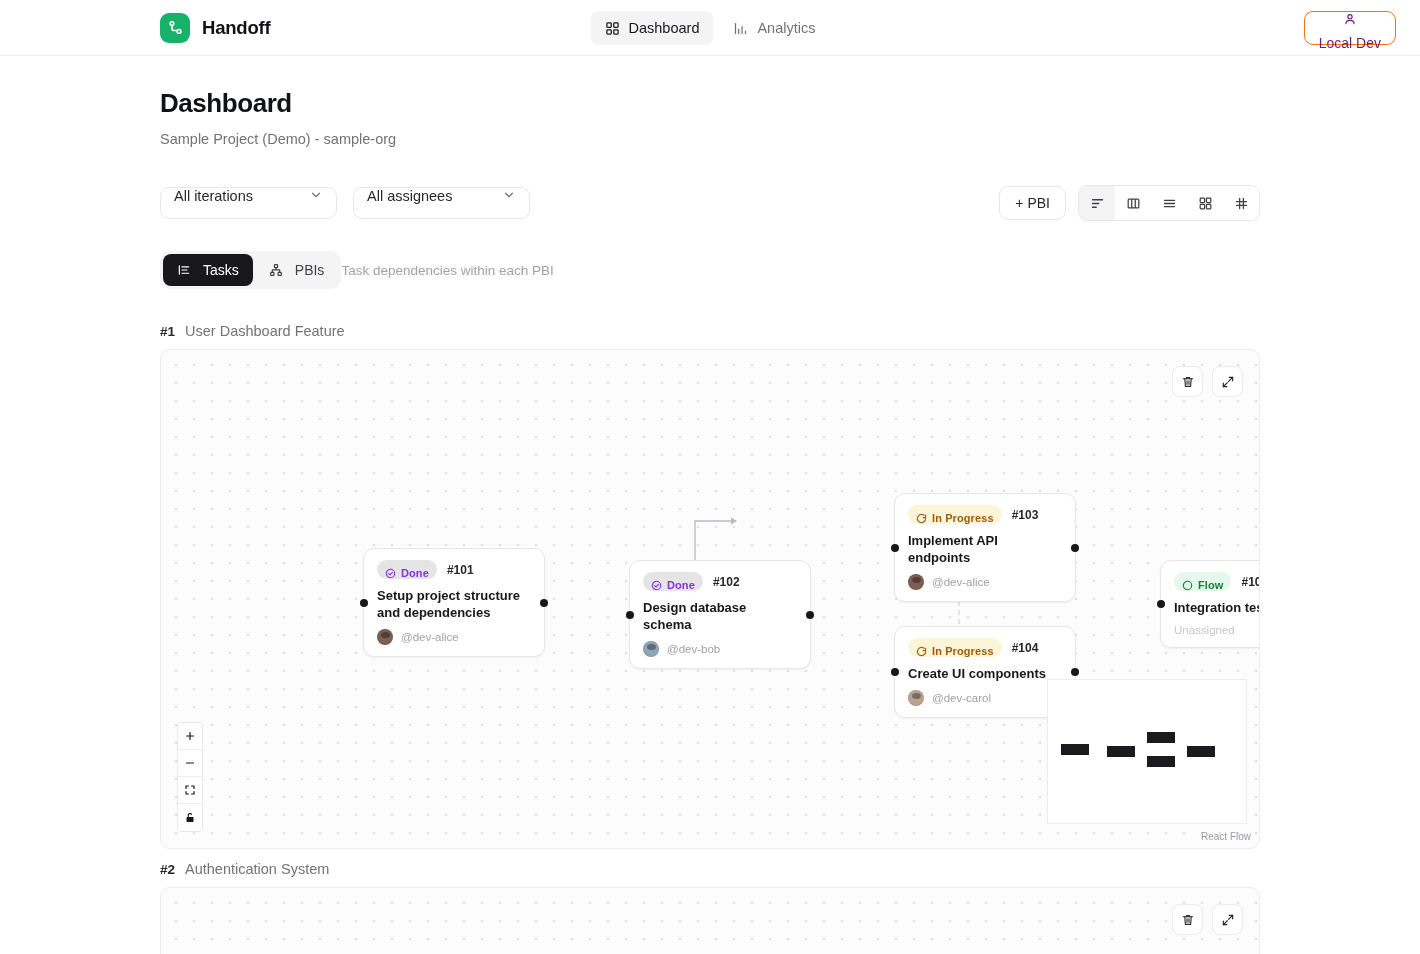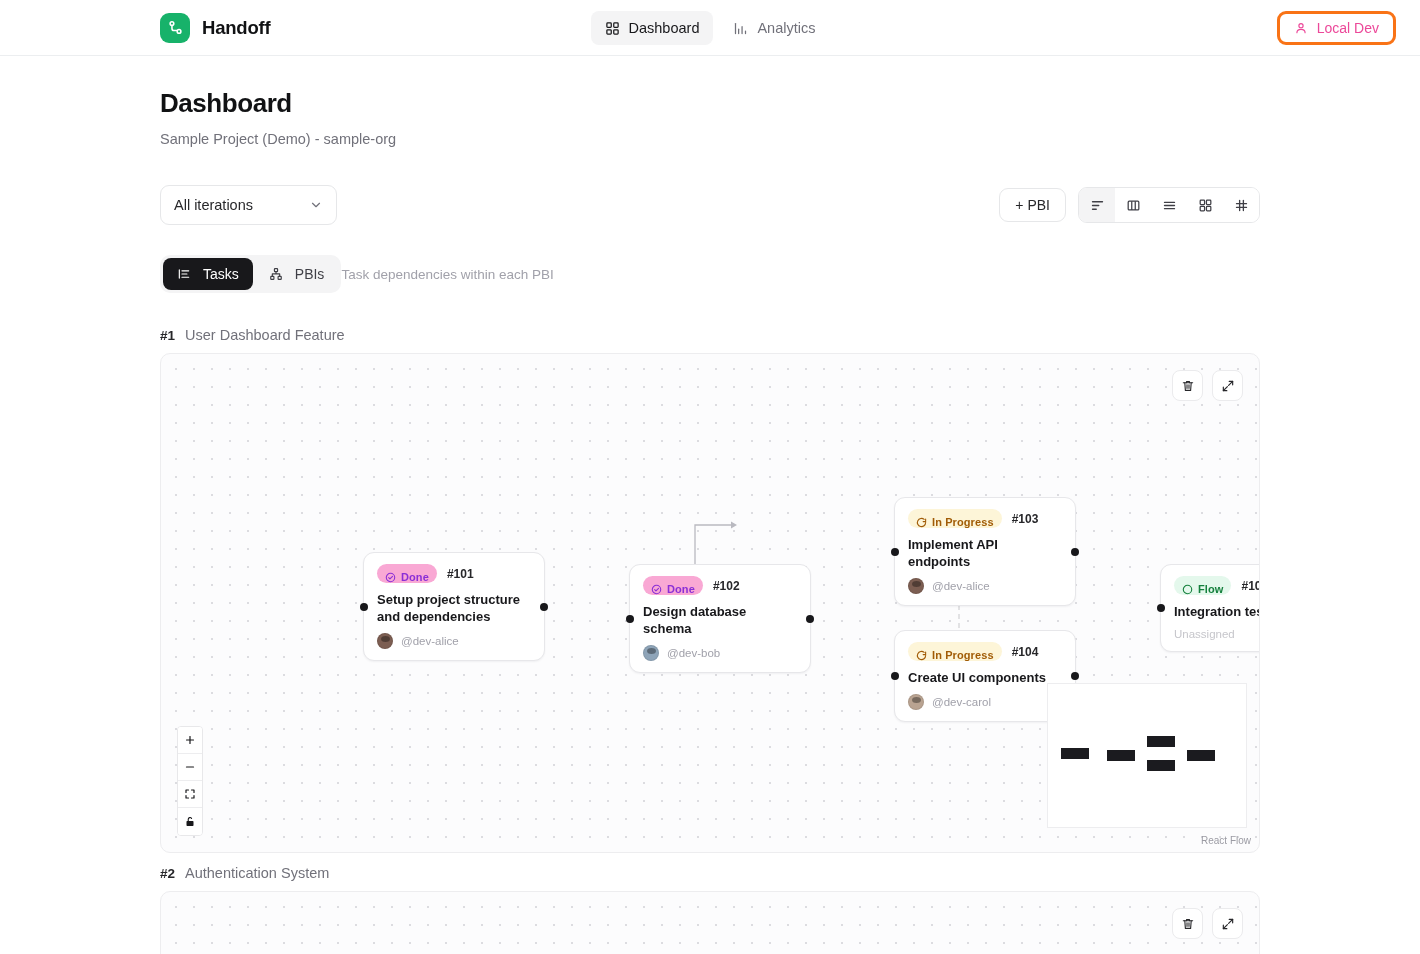--- a/index.html
+++ b/index.html
@@ -39,36 +39,36 @@
     height: 34px; padding: 0 14px; border-radius: 8px;
     font-size: 14.5px; color: #71717a; background: transparent;
     cursor: pointer; border: none;
   }
   .nav-item.active { background: #f4f4f5; color: #18181b; font-weight: 500; }
 
   .user-chip {
     margin-left: auto;
     display: flex; align-items: center; gap: 9px;
     height: 34px; padding: 0 14px;
-    border: 3px solid #f97316; border-radius: 9px;
-    font-size: 14px; color: #ec4899; background: #fff; cursor: pointer;
+    border: 1px solid #f97316; border-radius: 9px;
+    font-size: 14px; color: #701a75; background: #fff; cursor: pointer; flex-direction: column;
   }
 
   
   .page { padding: 32px 160px 0 160px; }
   .page-title { font-size: 26px; font-weight: 700; letter-spacing: -0.45px; color: #111214; }
   .page-sub { margin-top: 12px; font-size: 14.5px; color: #71717a; }
 
   .toolbar {
     margin-top: 38px;
     display: flex; align-items: center;
   }
   .select {
-    display: flex; align-items: center; justify-content: space-between;
-    width: 177px; height: 40px; padding: 0 13px;
+    display: flex; justify-content: space-between;
+    width: 177px; height: 32px; padding: 0 13px;
     border: 1px solid #e6e7e9; border-radius: 9px;
     background: #fff; font-size: 14.5px; color: #27272a; cursor: pointer;
   }
   .select + .select { margin-left: 16px; }
 
   .toolbar-right { margin-left: auto; display: flex; align-items: center; gap: 12px; }
   .btn-pbi {
     height: 34px; padding: 0 15px;
     border: 1px solid #e6e7e9; border-radius: 9px; background: #fff;
     font-size: 14px; font-weight: 500; color: #27272a; cursor: pointer;
@@ -133,21 +133,21 @@
     border-radius: 11px;
     box-shadow: 0 1px 2px rgba(16,24,40,.05);
     padding: 11px 13px 11px 13px;
   }
   .node-top { display: flex; align-items: center; gap: 10px; }
   .badge {
     display: inline-flex; align-items: flex-end; gap: 5px;
     height: 19px; padding: 0 8px; border-radius: 999px;
     font-size: 11px; font-weight: 600; letter-spacing: .1px;
   }
-  .badge.done { background: #f9a8d4; color: #8b2fd6; }
+  .badge.done { background: #e5e5e5; color: #8b2fd6; }
   .badge.progress { background: #fdf5d8; color: #a15c07; }
   .badge.todo { background: #e4f8ec; color: #15803d; }
   .node-id { font-size: 12px; font-weight: 700; color: #27272a; }
   .node-title { margin-top: 8px; font-size: 13px; font-weight: 600; color: #18181b; line-height: 1.32; }
   .node-foot { margin-top: 8px; display: flex; align-items: center; gap: 8px; }
   .avatar {
     width: 16px; height: 16px; border-radius: 50%;
     background: #7c5e52; display: block; position: relative; overflow: hidden;
     border: 1px solid rgba(0,0,0,.08);
   }
@@ -256,20 +256,28 @@
 
   <div class="toolbar">
     <div class="select">
       <span>All iterations</span>
       <span>
         <svg width="14" height="14" viewBox="0 0 24 24" fill="none" stroke="#71717a" stroke-width="2" stroke-linecap="round" stroke-linejoin="round">
             <path d="M6 9l6 6 6-6"></path>
           </svg>
       </span>
     </div>
+    <div class="select">
+      <span>All assignees</span>
+      <span>
+        <svg width="14" height="14" viewBox="0 0 24 24" fill="none" stroke="#71717a" stroke-width="2" stroke-linecap="round" stroke-linejoin="round">
+            <path d="M6 9l6 6 6-6"></path>
+          </svg>
+      </span>
+    </div>
 
     <div class="toolbar-right">
       <button class="btn-pbi">+ PBI</button>
 
       <div class="viewgroup">
         <button class="viewbtn active">
           <span>
             <svg width="15" height="15" viewBox="0 0 24 24" fill="none" stroke="currentColor" stroke-width="2.1" stroke-linecap="round">
               <path d="M4 6h16"></path>
                 <path d="M4 12h10"></path>

